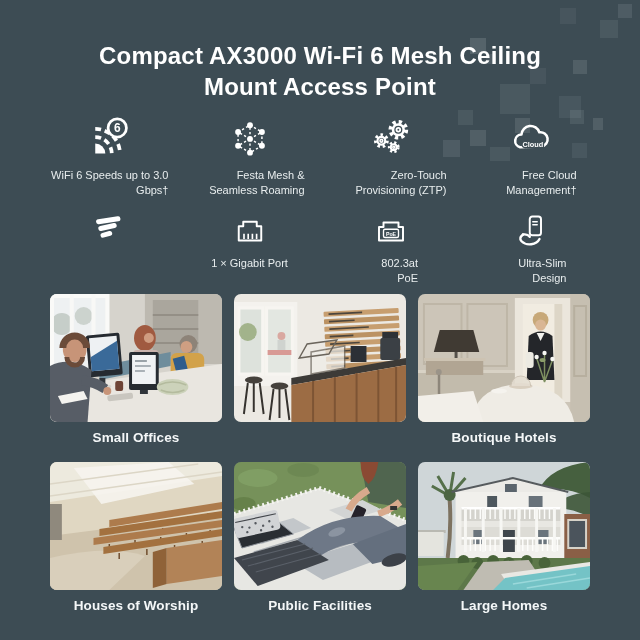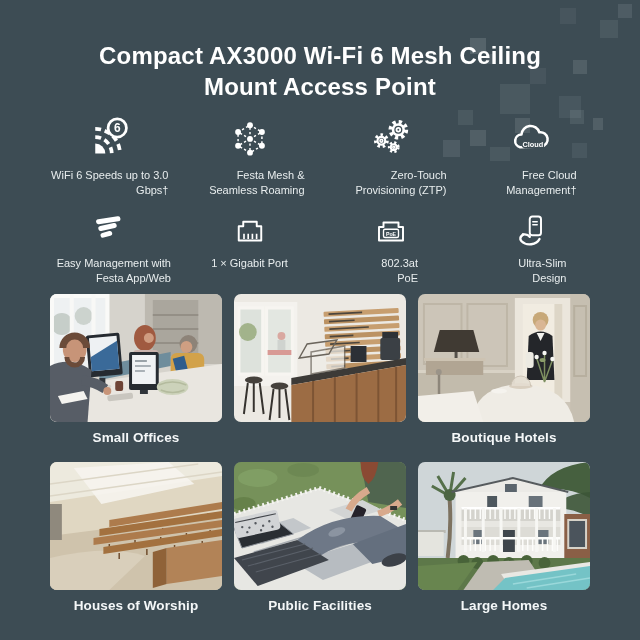--- a/index.html
+++ b/index.html
@@ -158,21 +158,20 @@
     </div>
 
     <div class="feature">
       <div class="icon-box">
         <svg class="fi" viewBox="0 0 48 48" fill="none" stroke="#fff" stroke-linecap="round">
           <path d="M10,13 L36,9" stroke-width="6.5"></path>
           <path d="M13,22 L31,18" stroke-width="6.5"></path>
           <path d="M16,31 L25,28.5" stroke-width="6.5"></path>
         </svg>
       </div>
-      <div class="feature-label" style="max-width:125px">Easy Management with Festa App/Web</div>
     </div>
 
     <div class="feature">
       <div class="icon-box">
         <svg class="fi" viewBox="0 0 48 48" fill="none" stroke="#fff" stroke-linejoin="round">
           <path d="M9,38 L9,19 L15,19 L15,13 L33,13 L33,19 L39,19 L39,38 Z" stroke-width="2.6"></path>
           <path d="M16,36 L16,29 M21.6,36 L21.6,29 M27.2,36 L27.2,29 M32.8,36 L32.8,29" stroke-width="2.2"></path>
         </svg>
       </div>
       <div class="feature-label" style="max-width:130px">1 × Gigabit Port</div>

